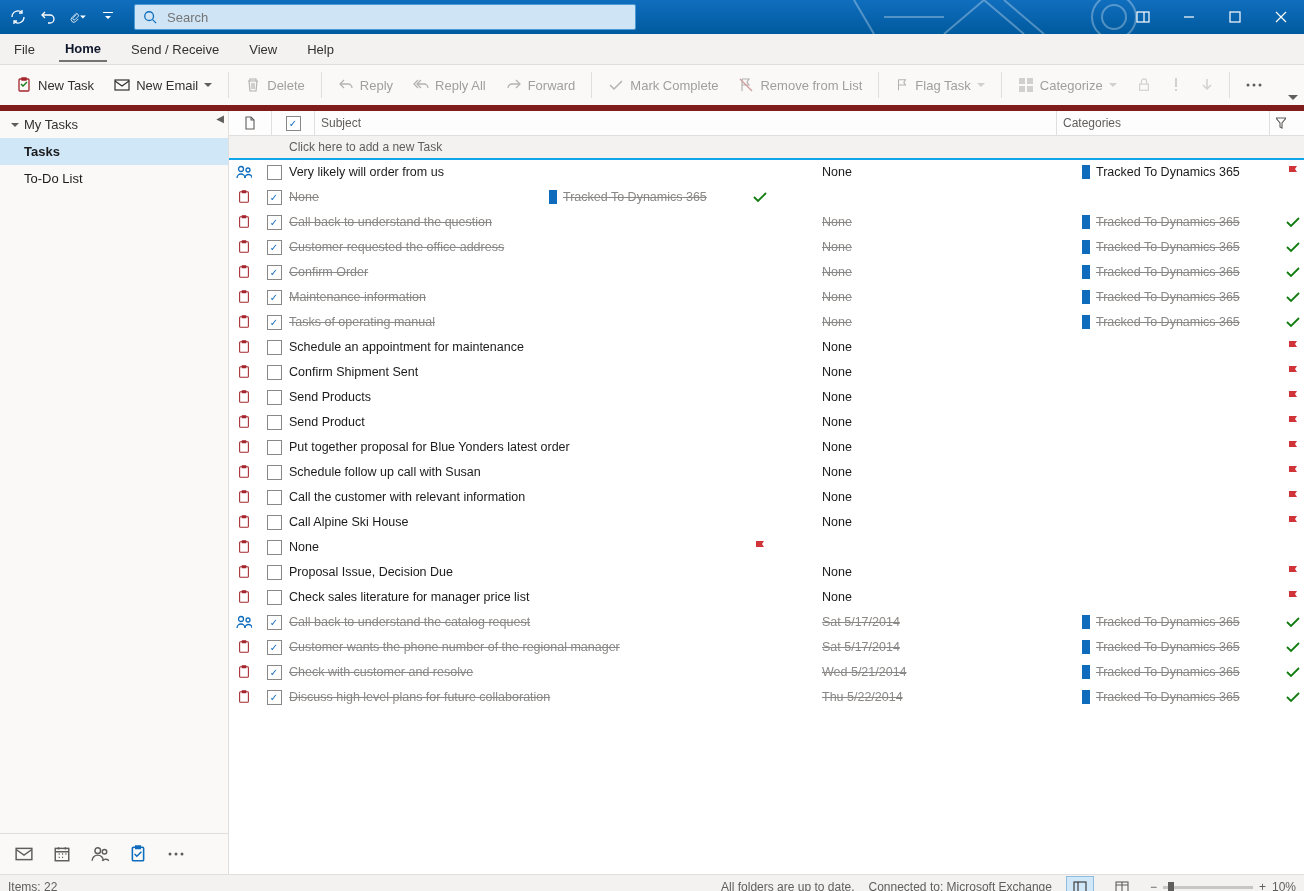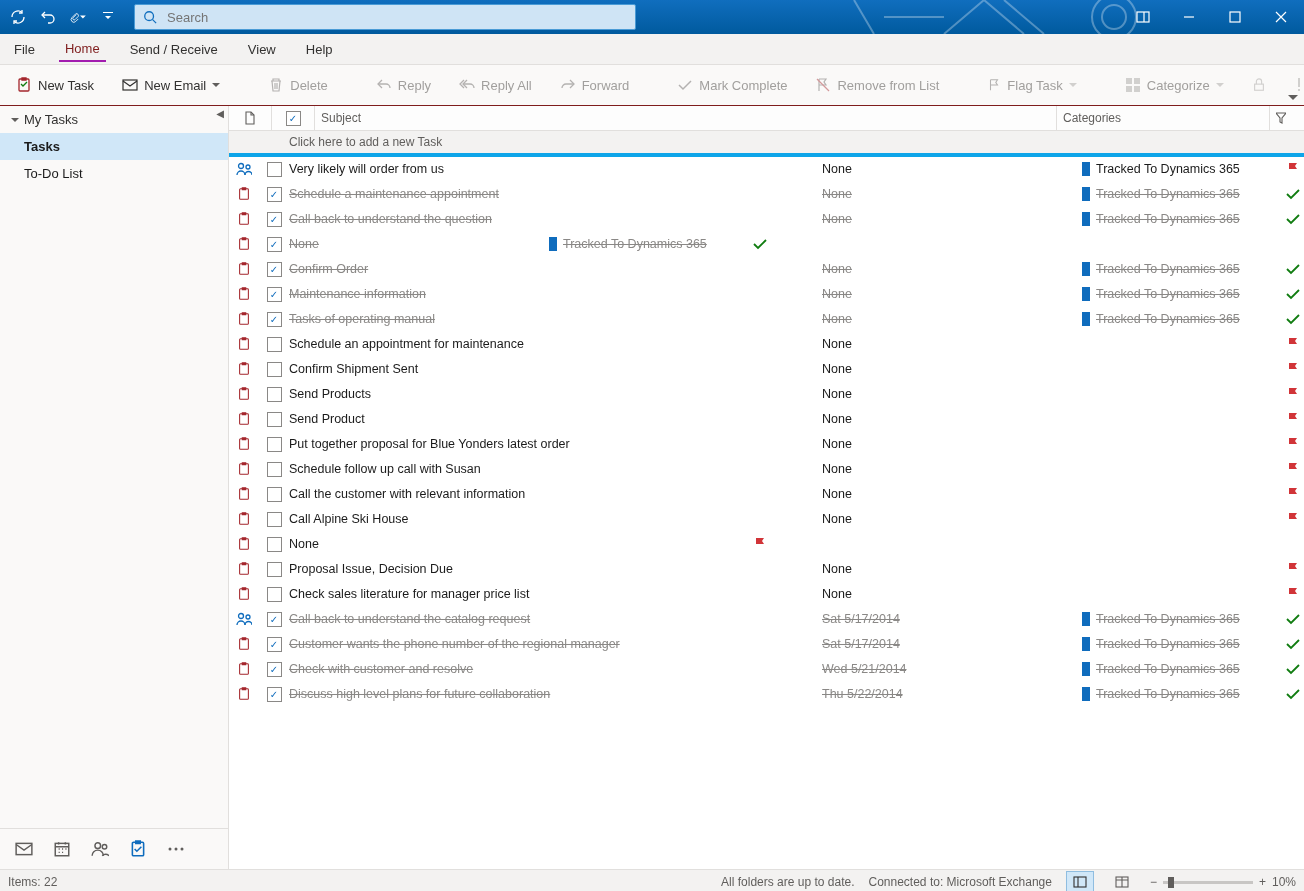--- a/index.html
+++ b/index.html
@@ -8,22 +8,22 @@
 .titlebar .qat{display:flex;align-items:center;gap:2px;padding:0 4px}
 .qat button{width:28px;height:28px;background:transparent;border:none;color:#fff;display:flex;align-items:center;justify-content:center}
 .searchwrap{margin-left:8px}
 .searchbox{display:flex;align-items:center;background:#cfe4f5;border:1px solid #4a9bd6;height:24px;width:500px;border-radius:2px}
 .searchbox svg{margin:0 8px}
 .searchbox input{background:transparent;border:none;outline:none;font-size:13px;color:#333;flex:1}
 .winbtns{margin-left:auto;display:flex;z-index:2}
 .winbtns button{width:46px;height:34px;background:transparent;border:none;color:#fff;display:flex;align-items:center;justify-content:center}
 .menubar{height:30px;background:#f3f2f1;display:flex;align-items:center;padding:0 8px;gap:18px;border-bottom:1px solid #e1dfdd}
 .menubar .tab{font-size:13px;color:#323130;padding:4px 6px;cursor:pointer}
-.menubar .tab.active{color:#7f1d1d;border-bottom:2px solid #a21caf;font-weight:400}
-.ribbon{height:40px;background:#faf9f8;border-bottom:1px solid #7f1d1d;display:flex;align-items:center;padding:0 8px;gap:12px;position:relative}
+.menubar .tab.active{color:#0f172a;border-bottom:2px solid #737373;font-weight:700}
+.ribbon{height:40px;background:#faf9f8;border-bottom:6px solid #7f1d1d;display:flex;align-items:center;padding:0 8px;gap:4px;position:relative}
 .rbtn{display:flex;align-items:center;gap:6px;padding:4px 8px;color:#323130;background:transparent;border:none;font-size:13px;height:30px;border-radius:2px;white-space:nowrap}
 .rbtn.disabled{color:#a19f9d}
 .rbtn.disabled svg{opacity:.45}
 .rsep{width:1px;height:26px;background:#e1dfdd;margin:0 4px}
 .ribbon .expander{position:absolute;right:6px;bottom:2px;color:#605e5c}
 .body{display:flex;height:calc(100% - 34px - 30px - 40px - 24px)}
 .nav{width:228px;border-right:1px solid #e1dfdd;display:flex;flex-direction:column;background:#faf9f8;position:relative}
 .nav .collapse{position:absolute;right:4px;top:2px;font-size:10px;color:#605e5c}
 .navhead{display:flex;align-items:center;padding:6px 8px 6px 10px;font-size:13px;color:#323130}
 .navhead svg{margin-right:4px}
@@ -34,21 +34,21 @@
 .navbottom button{width:32px;height:28px;background:transparent;border:none;display:flex;align-items:center;justify-content:center;color:#605e5c}
 .navbottom button.active{color:#0f6cbd}
 .main{flex:1;display:flex;flex-direction:column;overflow:hidden}
 .colhead{display:flex;height:24px;border-bottom:1px solid #e1dfdd;background:#fdfdfd;font-size:12px;color:#605e5c;align-items:stretch}
 .colhead .hcell{display:flex;align-items:center;padding:0 6px;border-right:1px solid #e1dfdd}
 .colhead .hicon{width:30px;justify-content:center}
 .colhead .hsubj{flex:1}
 .colhead .hdue{width:260px}
 .colhead .hcat{width:200px}
 .colhead .hflag{width:22px;border-right:none}
-.newtask{height:22px;background:#f3f2f1;display:flex;align-items:center;border-bottom:4px solid #0ea5e9;font-size:12px;color:#605e5c}
+.newtask{height:22px;background:#f3f2f1;display:flex;align-items:center;border-bottom:2px solid #0ea5e9;font-size:12px;color:#605e5c}
 .newtask .pad1{width:30px}
 .newtask .pad2{width:30px}
 .rows{flex:1;overflow:auto}
 .row{display:flex;align-items:center;height:24px;font-size:12.5px;border-bottom:1px solid transparent}
 .row .cicon{width:30px;display:flex;justify-content:center;color:#a4262c}
 .row .cchk{width:30px;display:flex;justify-content:center}
 .row .csubj{flex:1;overflow:hidden;text-overflow:ellipsis;white-space:nowrap}
 .row .cdue{width:260px}
 .row .ccat{width:200px;display:flex;align-items:center;gap:6px}
 .row .cflag{width:22px;display:flex;justify-content:center}
@@ -366,21 +366,20 @@
         <div class="row done">
           <div class="cicon">
             <svg width="14" height="14" viewBox="0 0 16 16" fill="none" stroke="#a4262c" stroke-width="1.2">
               <rect x="3" y="2" width="10" height="12" rx="1"></rect>
               <path d="M6 1h4v2H6z" fill="#a4262c"></path>
             </svg>
           </div>
           <div class="cchk">
             <span class="chkbox">✓</span>
           </div>
-          <div class="csubj">Schedule a maintenance appointment</div>
           <div class="cdue">None</div>
           <div class="ccat">
             <span class="catsw"></span>
             <span>Tracked To Dynamics 365</span>
           </div>
           <div class="cflag">
             <svg width="14" height="12" viewBox="0 0 14 12" fill="none" stroke="#107c10" stroke-width="1.8">
               <path d="M1 6l4 4 8-8"></path>
             </svg>
           </div>
@@ -410,20 +409,21 @@
         <div class="row done">
           <div class="cicon">
             <svg width="14" height="14" viewBox="0 0 16 16" fill="none" stroke="#a4262c" stroke-width="1.2">
               <rect x="3" y="2" width="10" height="12" rx="1"></rect>
               <path d="M6 1h4v2H6z" fill="#a4262c"></path>
             </svg>
           </div>
           <div class="cchk">
             <span class="chkbox">✓</span>
           </div>
+          <div class="csubj">Customer requested the office address</div>
           <div class="cdue">None</div>
           <div class="ccat">
             <span class="catsw"></span>
             <span>Tracked To Dynamics 365</span>
           </div>
           <div class="cflag">
             <svg width="14" height="12" viewBox="0 0 14 12" fill="none" stroke="#107c10" stroke-width="1.8">
               <path d="M1 6l4 4 8-8"></path>
             </svg>
           </div>

